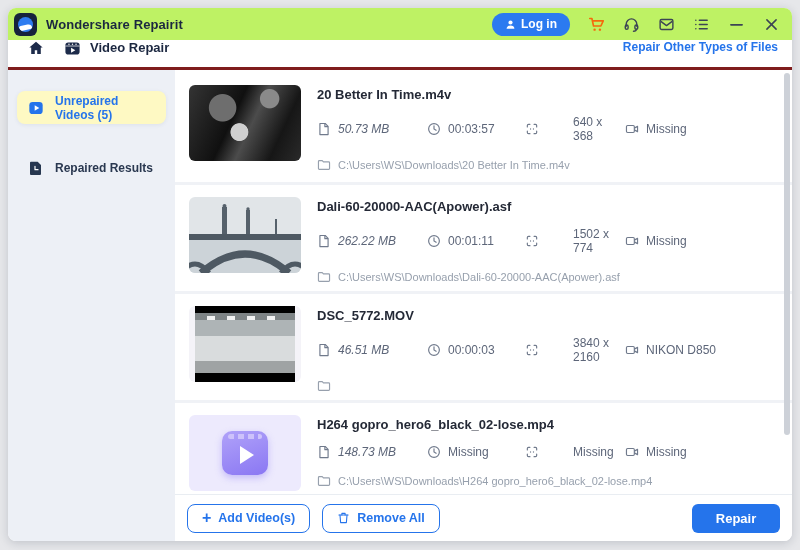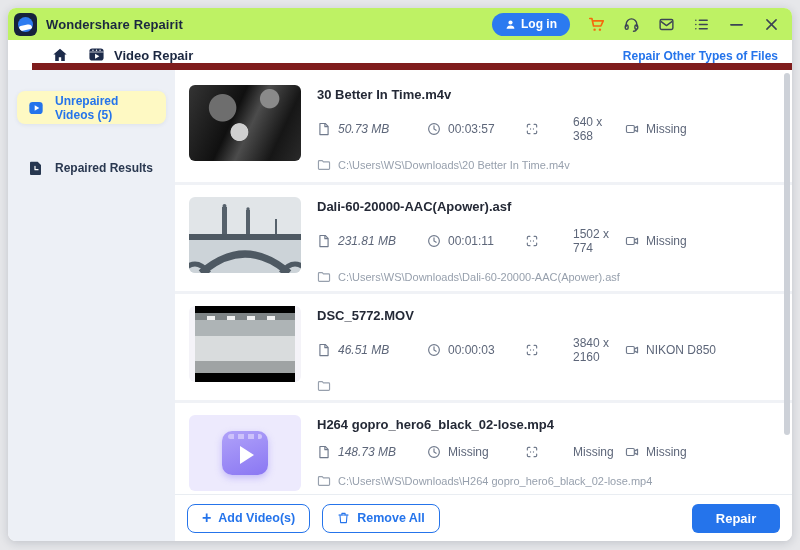--- a/index.html
+++ b/index.html
@@ -20,21 +20,21 @@
   .titlebar { height:32px; display:flex; align-items:center; padding:0 12px 0 6px; background:#bef264; flex:0 0 auto; }
   .applogo { width:23px; height:23px; border-radius:6px; background:#16233c; display:flex; align-items:center; justify-content:center; margin-right:9px; }
   .applogo .orb { width:15px; height:15px; border-radius:50%; background:#2e7cf0; position:relative; overflow:hidden; }
   .applogo .orb::after { content:""; position:absolute; left:1px; bottom:2px; width:13px; height:5px; background:#fff; border-radius:4px 8px 2px 4px; transform:rotate(-12deg); }
   .apptitle { font-size:13px; font-weight:bold; color:#1b2740; letter-spacing:.1px; }
   .tb-right { margin-left:auto; display:flex; align-items:center; gap:17px; }
   .login-btn { display:flex; align-items:center; gap:5px; background:#2b7af0; color:#fff; font-size:12px; font-weight:bold; border:none; border-radius:13px; height:23px; padding:0 13px; cursor:pointer; }
   .tbicon { width:18px; height:18px; display:flex; align-items:center; justify-content:center; cursor:pointer; }
   .tbicon svg { width:17px; height:17px; }
   
-  .navbar { height:30px; display:flex; align-items:flex-end; padding:0 14px 0 20px; border-bottom:7px solid #7f1d1d; flex:0 0 auto;margin-left:24px; }
+  .navbar { height:30px; display:flex; align-items:flex-start; padding:0 14px 0 20px; border-bottom:3px solid #7f1d1d; flex:0 0 auto; }
   .nav-home { width:16px; height:16px; margin-right:20px; cursor:pointer; }
   .nav-vicon { width:17px; height:17px; margin-right:9px; }
   .nav-title { font-size:13px; font-weight:bold; color:#1b2740; }
   .nav-link { margin-left:auto; font-size:12px; font-weight:bold; color:#2574eb; cursor:pointer; text-decoration:none; }
   
   .content { flex:1; display:flex; min-height:0; }
   .sidebar { width:167px; background:#edf0f6; flex:0 0 auto; padding-top:21px; }
   .side-item { display:flex; align-items:center; gap:11px; margin:0 9px; padding:0 11px; height:33px; border-radius:8px; font-size:12px; font-weight:bold; color:#2a3850; cursor:pointer; }
   .side-item.active { background:#fef9c3; color:#2574eb; box-shadow:0 1px 4px rgba(40,60,100,.08); }
   .side-item + .side-item { margin-top:27px; }
@@ -182,21 +182,21 @@
         <span>Repaired Results</span>
       </div>
     </div>
 
     <div class="main">
       <div class="rows">
 
         <div class="vrow r1">
           <div class="thumb t1"></div>
           <div class="vinfo">
-            <div class="vname">30 Better In Time.m4v</div>
+            <div class="vname">20 Better In Time.m4v</div>
             <div class="meta">
               <span class="mitem m-size">
                   <span style="display:flex">
                     <svg viewBox="0 0 24 24" fill="none" stroke="#707a8c" stroke-width="2" stroke-linejoin="round">
                       <path d="M5 2.5h9l5 5V21.5H5z"></path>
                       <path d="M13.5 2.5v5.5H19"></path>
                     </svg>
                   </span>
                   <span>50.73 MB</span>
                 </span>
@@ -259,21 +259,21 @@
           <div class="vinfo">
             <div class="vname">Dali-60-20000-AAC(Apower).asf</div>
             <div class="meta">
               <span class="mitem m-size">
                   <span style="display:flex">
                     <svg viewBox="0 0 24 24" fill="none" stroke="#707a8c" stroke-width="2" stroke-linejoin="round">
                       <path d="M5 2.5h9l5 5V21.5H5z"></path>
                       <path d="M13.5 2.5v5.5H19"></path>
                     </svg>
                   </span>
-                  <span>231.81 MB</span>
+                  <span>262.22 MB</span>
                 </span>
               <span class="mitem m-dur">
                   <span style="display:flex">
                     <svg viewBox="0 0 24 24" fill="none" stroke="#707a8c" stroke-width="2" stroke-linecap="round">
                       <circle cx="12" cy="12" r="9.2"></circle>
                       <path d="M12 6.5V12l3.6 2.2"></path>
                     </svg>
                   </span>
                   <span>00:01:11</span>
                 </span>

